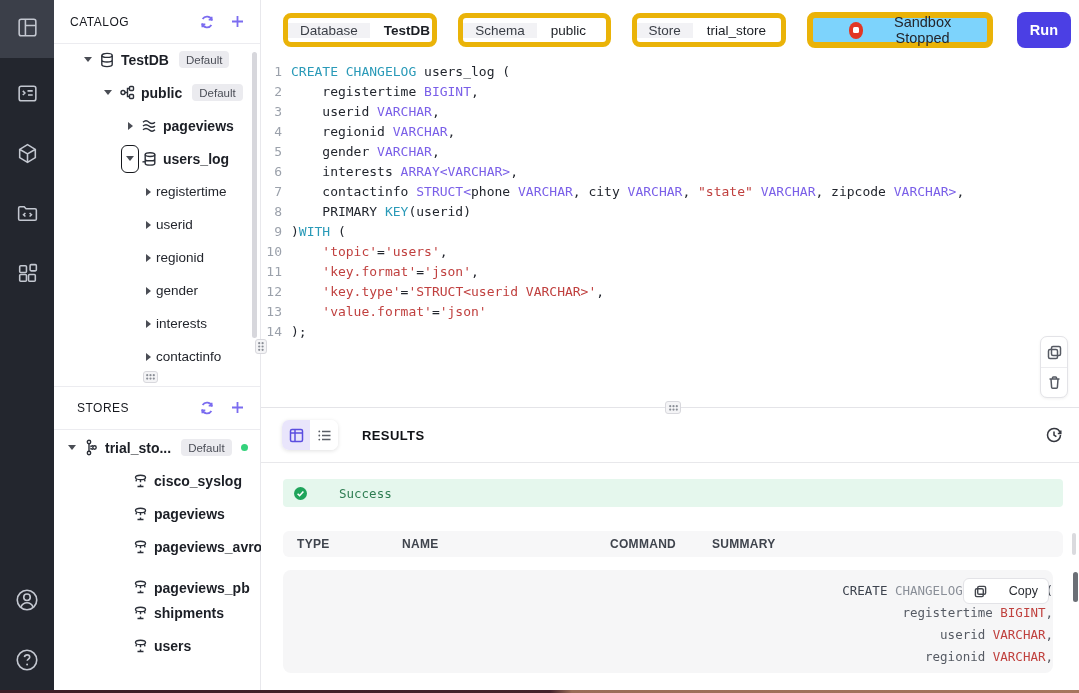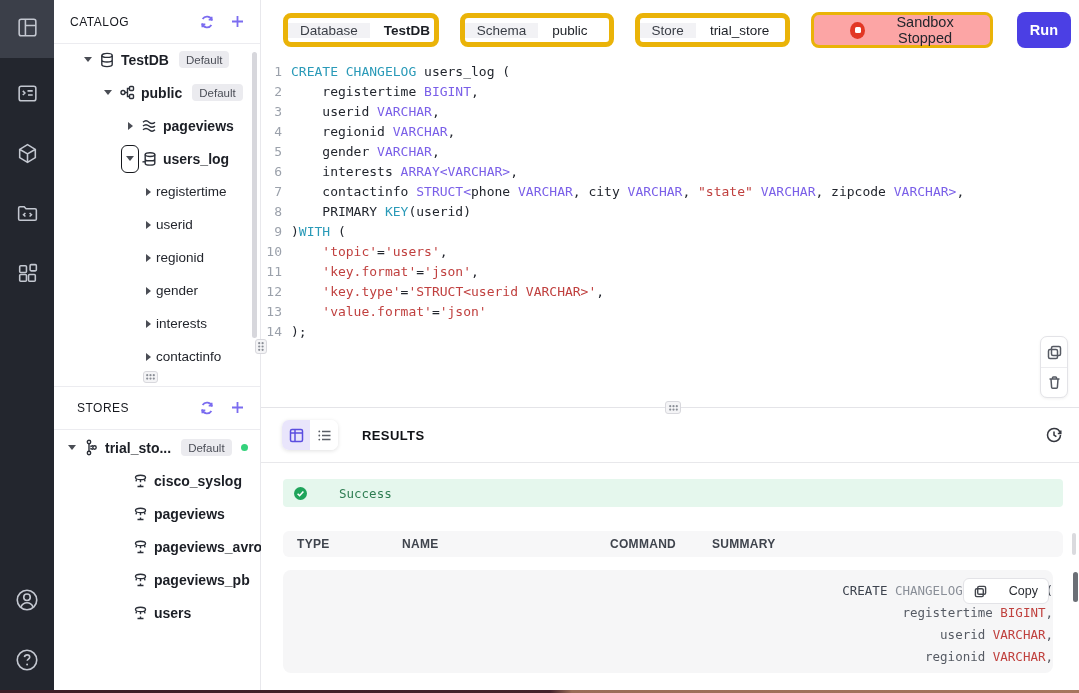--- a/index.html
+++ b/index.html
@@ -313,29 +313,39 @@
         <div class="tree-row" style="padding-left: 59px;">
           <span style="width: 16px; flex: 0 0 16px;"></span>
           <span class="tree-icon">
             <svg width="17" height="16" viewBox="0 0 17 16">
               <ellipse cx="8.5" cy="4.4" rx="5" ry="2.2"></ellipse>
               <path d="M4.6 6.2 4 8.4M12.4 6.2l.6 2.2M8.5 6.6v2.6M8.5 11.5v2M5.5 13.5h6"></path>
             </svg>
           </span>
           <span class="tree-label bold">pageviews_avro</span>
         </div>
+        <div class="tree-row" style="padding-left: 59px; align-items: flex-end;">
+          <span style="width: 16px; flex: 0 0 16px;"></span>
+          <span class="tree-icon">
+            <svg width="17" height="16" viewBox="0 0 17 16">
+              <ellipse cx="8.5" cy="4.4" rx="5" ry="2.2"></ellipse>
+              <path d="M4.6 6.2 4 8.4M12.4 6.2l.6 2.2M8.5 6.6v2.6M8.5 11.5v2M5.5 13.5h6"></path>
+            </svg>
+          </span>
+          <span class="tree-label bold">pageviews_pb</span>
+        </div>
         <div class="tree-row" style="padding-left: 59px;">
           <span style="width: 16px; flex: 0 0 16px;"></span>
           <span class="tree-icon">
             <svg width="17" height="16" viewBox="0 0 17 16">
               <ellipse cx="8.5" cy="4.4" rx="5" ry="2.2"></ellipse>
               <path d="M4.6 6.2 4 8.4M12.4 6.2l.6 2.2M8.5 6.6v2.6M8.5 11.5v2M5.5 13.5h6"></path>
             </svg>
           </span>
-          <span class="tree-label bold">pageviews_pb</span>
+          <span class="tree-label bold">shipments</span>
         </div>
         <div class="tree-row" style="padding-left: 59px;">
           <span style="width: 16px; flex: 0 0 16px;"></span>
           <span class="tree-icon">
             <svg width="17" height="16" viewBox="0 0 17 16">
               <ellipse cx="8.5" cy="4.4" rx="5" ry="2.2"></ellipse>
               <path d="M4.6 6.2 4 8.4M12.4 6.2l.6 2.2M8.5 6.6v2.6M8.5 11.5v2M5.5 13.5h6"></path>
             </svg>
           </span>
           <span class="tree-label bold">users</span>
@@ -373,21 +383,21 @@
       </div>
       <div class="select w-st">
         <span class="lab">Store</span>
         <span class="val" style="font-weight:500;">trial_store</span>
         <span class="chev">
             <svg width="12" height="8" viewBox="0 0 12 8">
               <path d="M1.5 1.5 6 6l4.5-4.5"></path>
             </svg>
           </span>
       </div>
-      <button class="sandbox-btn" style="background:#fca5a5;border:3px solid #eab308;font-family:inherit;padding-left:36px;">
+      <button class="sandbox-btn" style="background:#7dd3fc;border:6px solid #eab308;font-family:inherit;padding-left:36px;">
         <span class="stop"></span>
         <span class="txt">Sandbox Stopped</span>
       </button>
       <button class="run-btn">Run</button>
     </div>
 
     <div class="editor" id="editor">
         <div class="code-line"><span class="ln">1</span><span class="tok-kw">CREATE CHANGELOG</span><span class="tok-pl"> users_log (</span></div>
         <div class="code-line"><span class="ln">2</span><span class="tok-pl">    registertime </span><span class="tok-ty">BIGINT</span><span class="tok-pl">,</span></div>
         <div class="code-line"><span class="ln">3</span><span class="tok-pl">    userid </span><span class="tok-ty">VARCHAR</span><span class="tok-pl">,</span></div>

